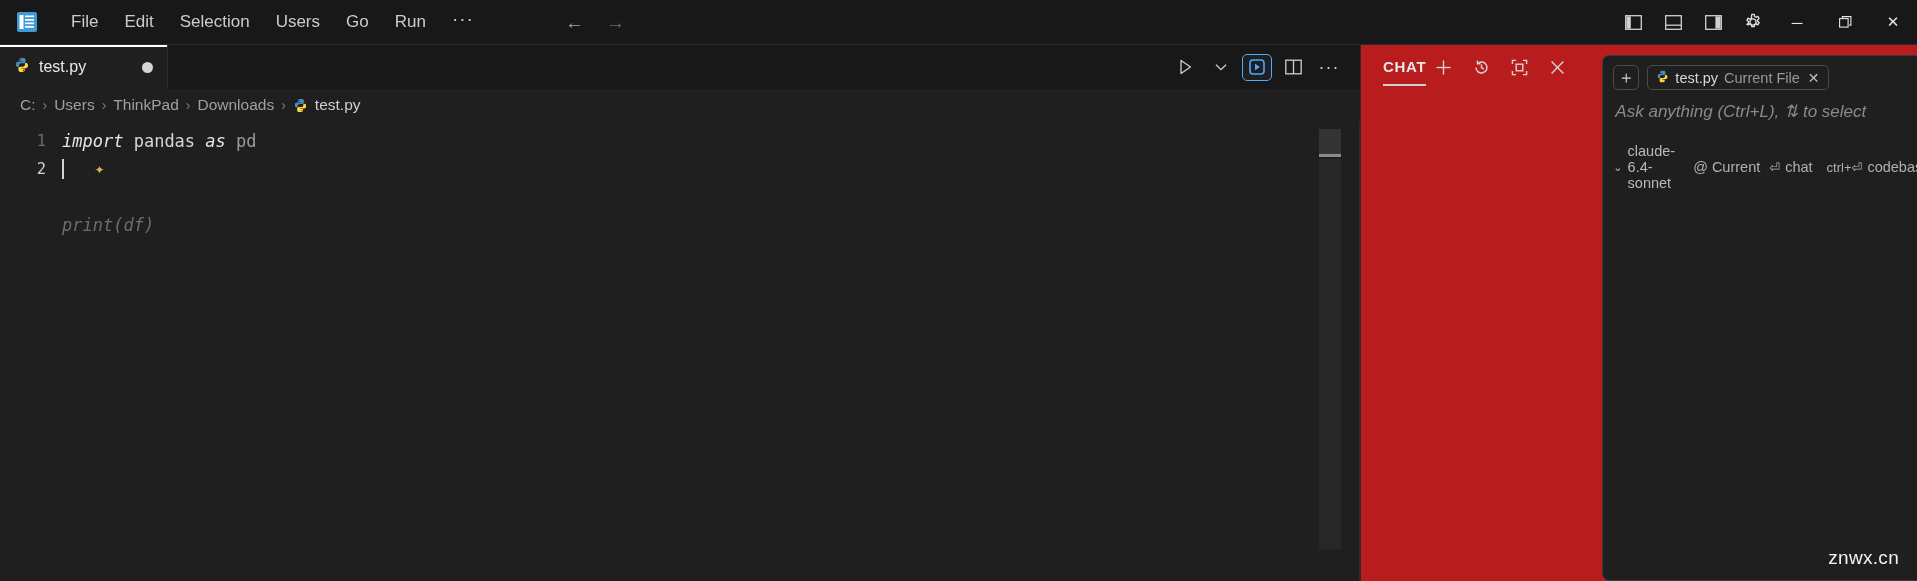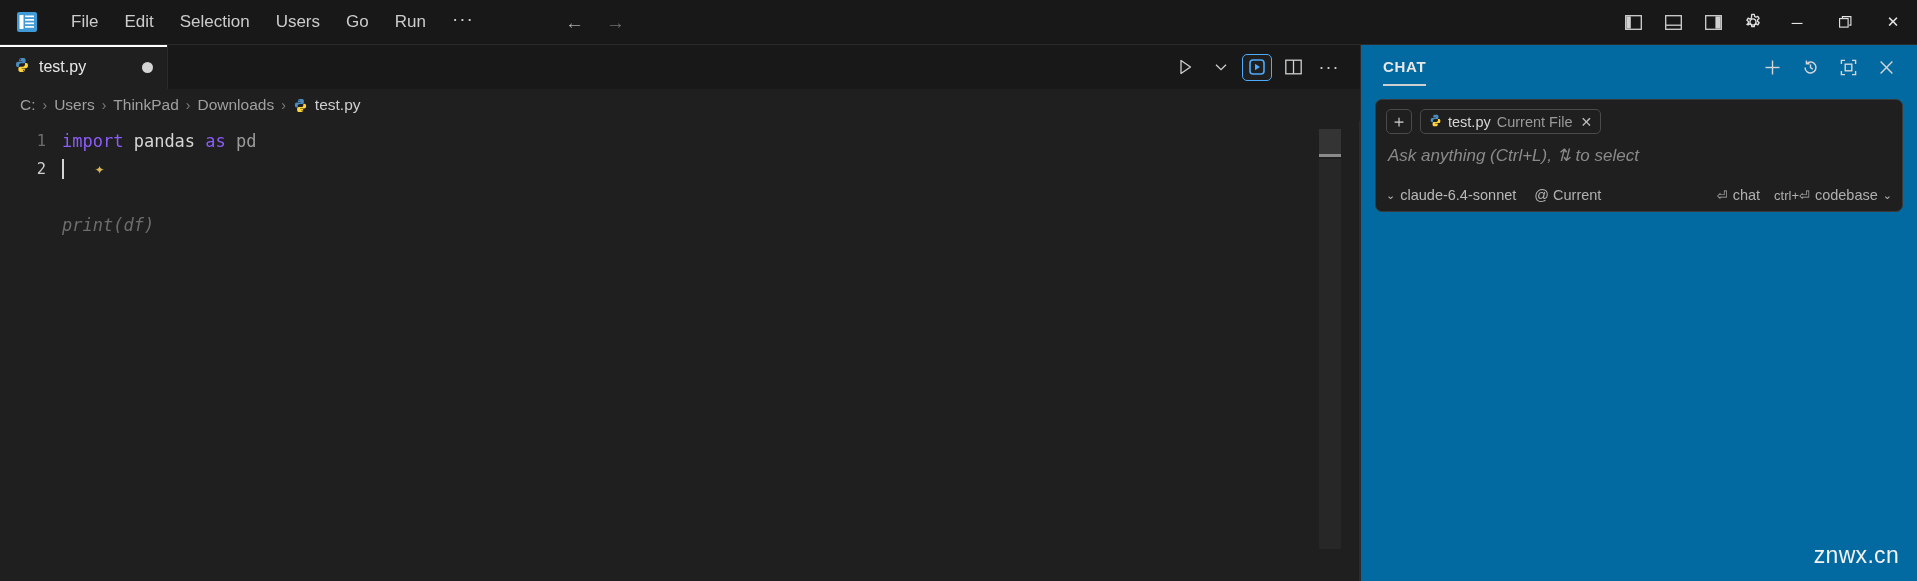--- a/index.html
+++ b/index.html
@@ -68,36 +68,36 @@
 
   
   .code-wrap { flex: 1; position: relative; background: #1f1f1f; overflow: hidden; }
   .code {
     font-family: "DejaVu Sans Mono", "Liberation Mono", monospace;
     font-size: 17px; line-height: 28px; padding-top: 6px;
   }
   .cline { display: flex; height: 28px; align-items: center; white-space: pre; }
   .gutter { width: 62px; min-width: 62px; text-align: right; padding-right: 16px; color: #6e6e6e; font-size: 15.5px; }
   .gutter.active { color: #cfcfcf; }
-  .kw { color: #8b5cf6; }
+  .kw { color: #e5e5e5; font-style: italic; }
   .mod { color: #d6d6d6; }
   .plain { color: #9b9b9b; }
   .ghost { color: #6d6d6d; font-style: italic; }
   .hint { color: #8e8e8e; }
   .sparkle { color: #d7b45a; font-size: 16px; }
   .caret { display: inline-block; width: 2px; height: 20px; background: #d4d4d4; vertical-align: middle; }
 
   .minimap { position: absolute; top: 0; right: 13px; width: 34px; height: 100%; background: #1f1f1f; }
   .mm-bar { position: absolute; top: 8px; left: 6px; width: 22px; height: 25px; background: #343434; }
   .mm-line { position: absolute; top: 33px; left: 6px; width: 22px; height: 3px; background: #8a8a8a; }
   .mm-track { position: absolute; top: 38px; left: 6px; width: 22px; height: 390px; background: #272727; }
   .ed-divider { position: absolute; top: 0; right: 0; width: 1px; height: 100%; background: #2b2b2b; }
 
   
-  .chat { flex: 1; background: #0369a1; display: flex; flex-direction: column; border-left: 1px solid #2b2b2b; position: relative; min-width: 0; }
+  .chat { flex: 1; background: #b91c1c; display: flex; flex-direction: row; border-left: 1px solid #2b2b2b; position: relative; min-width: 0; }
   .chat-head { height: 44px; min-height: 44px; display: flex; align-items: center; padding: 0 14px 0 22px; }
   .chat-title { color: #e8e8e8; font-size: 15px; font-weight: bold; letter-spacing: .7px; position: relative; padding-bottom: 11px; padding-top: 10px; }
   .chat-title::after { content: ""; position: absolute; left: 0; right: 0; bottom: 0; height: 2px; background: #cfcfcf; }
   .chat-head-actions { margin-left: auto; display: flex; align-items: center; gap: 4px; }
   .ch-icon { width: 34px; height: 32px; display: flex; align-items: center; justify-content: center; color: #cfcfcf; }
 
   .composer {
     margin: 10px 14px 0 14px; background: #1f1f1f; border: 1px solid #3a3a3a; border-radius: 7px;
     padding: 9px 10px 8px 10px; display: flex; flex-direction: column; gap: 9px;
   }
@@ -115,21 +115,21 @@
   .chip-x { color: #bdbdbd; font-size: 14px; margin-left: 2px; }
   .placeholder { color: #8a8a8a; font-size: 17px; padding: 2px 2px 12px 2px; font-style: italic; }
   .composer-foot { display: flex; align-items: center; gap: 9px; }
   .model-sel { display: flex; align-items: center; gap: 5px; color: #b9b9b9; font-size: 14.5px; }
   .chev { color: #b9b9b9; font-size: 11px; }
   .mention { display: flex; align-items: center; gap: 4px; color: #b0b0b0; font-size: 14.5px; margin-left: 9px; }
   .foot-right { margin-left: auto; display: flex; align-items: center; gap: 14px; }
   .foot-item { display: flex; align-items: center; gap: 5px; color: #b0b0b0; font-size: 14.5px; }
   .ret { color: #b0b0b0; font-size: 13px; }
 
-  .watermark { position: absolute; right: 18px; bottom: 12px; color: #f2f2f2; font-size: 23px; letter-spacing: .3px; }
+  .watermark { position: absolute; right: 18px; bottom: 12px; color: #f2f2f2; font-size: 19px; letter-spacing: .3px; }
 </style>
 </head>
 <body>
 
 <div class="app">
 
   <div class="titlebar">
     <div class="logo">
       <svg width="22" height="22" viewBox="0 0 22 22">
         <rect x="1" y="1" width="20" height="20" rx="2" fill="#3f9ad6"></rect>

